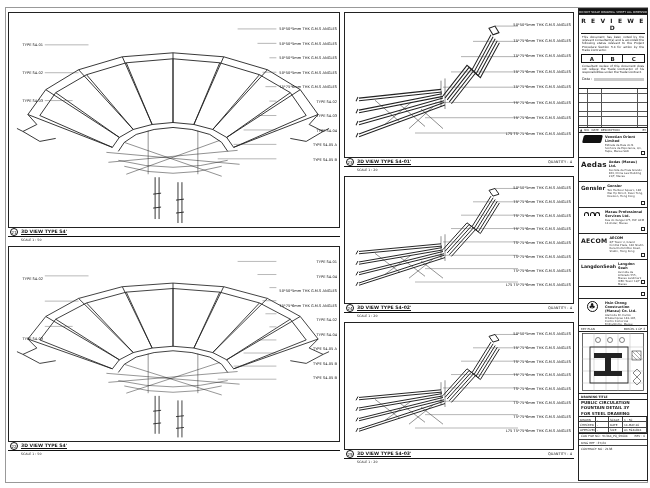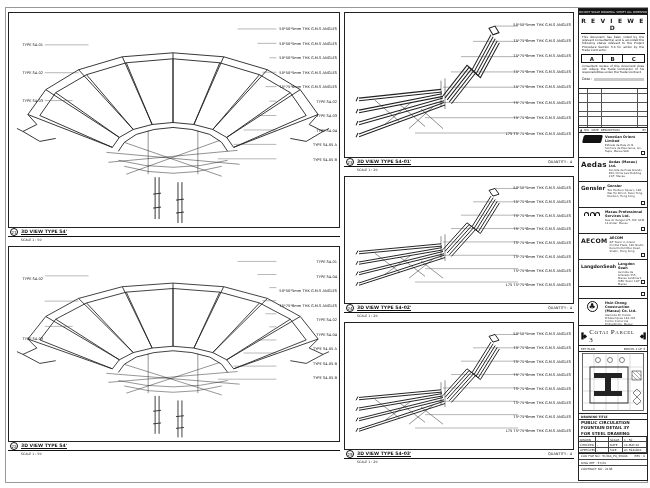--- a/index.html
+++ b/index.html
@@ -339,25 +339,20 @@
     <div class="tb-sec co" style="height:27px">
       <div class="co-logo">
           <div class="tree-logo">♣</div>
         </div>
       <div class="co-text">
         <div class="co-name">Hsin Chong Construction (Macau) Co. Ltd.</div>
         <div class="co-lines">Alameda Dr. Carlos D'Assumpcao 181-187, Centro Comercial Brilhantismo, Macau</div>
       </div>
     </div>
 
-    <div class="tb-sec banner">
-      <span class="orn">▐◆</span>
-      <span class="btxt">Cotai Parcel 3</span>
-      <span class="orn">◆▌</span>
-    </div>
 
     <div class="tb-sec" style="height:68px">
       <div class="kphead">
         <span>KEY PLAN</span>
         <span>PARCEL 1 OF 3</span>
       </div>
       <svg class="kp-svg" width="62" height="58" viewBox="0 0 62 58">
         <rect x="0.5" y="0.5" width="61" height="57" fill="none" stroke="#444" stroke-width="0.8"></rect>
         <g stroke="#aaa" stroke-width="0.4">
           <path d="M0,14 H62 M0,26 H62 M0,38 H62 M0,50 H62 M12,0 V58 M24,0 V58 M36,0 V58 M48,0 V58"></path>

